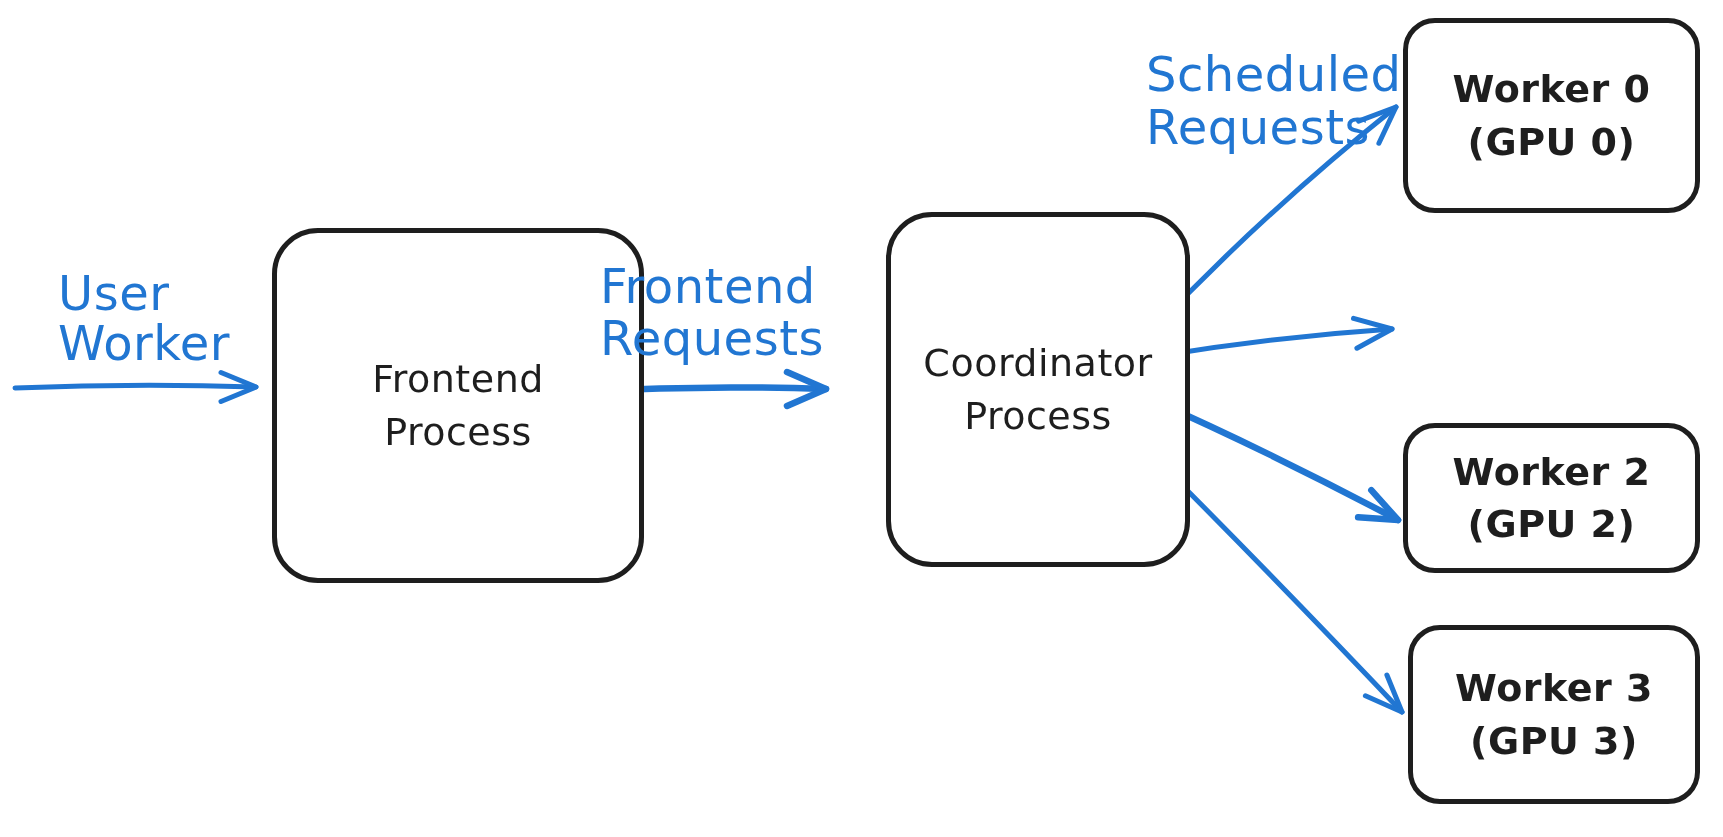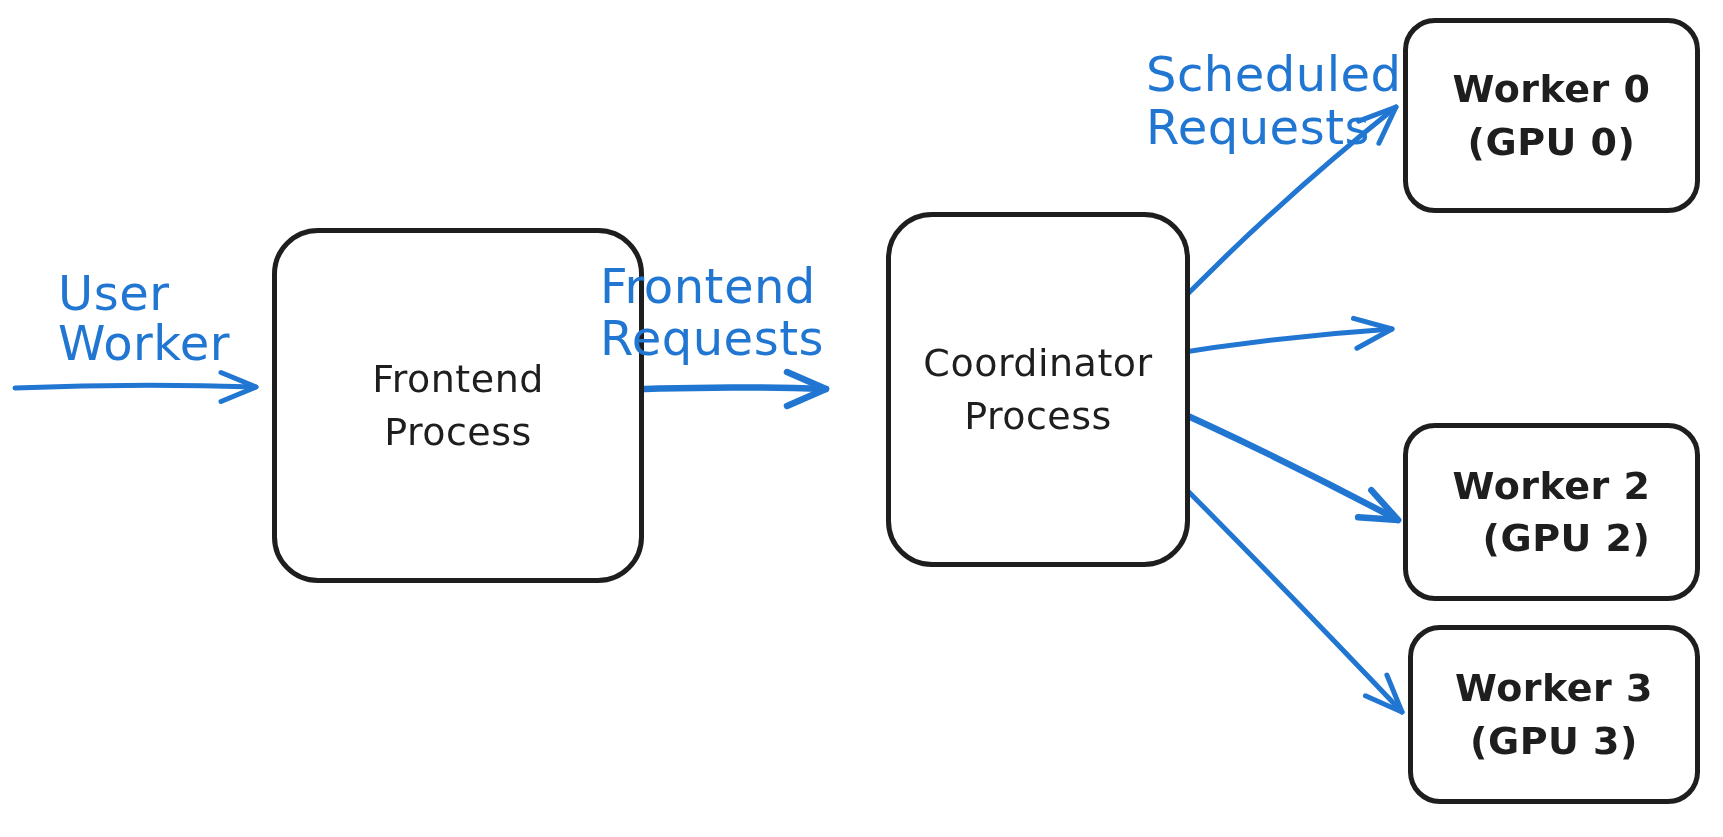--- a/index.html
+++ b/index.html
@@ -44,21 +44,21 @@
     letter-spacing: 0.5px;
   }
 
   .node.process { border-radius: 46px; }
   .node.worker  { border-radius: 32px; font-weight: bold; }
 
   #node-frontend    { left: 272px;  top: 228px; width: 372px; height: 355px; }
   #node-coordinator { left: 838px;  top: 212px; width: 304px; height: 355px; margin-left: 48px; }
   #node-worker0     { left: 1403px; top: 18px;  width: 297px; height: 195px; }
   #node-worker1     { left: 1403px; top: 222px; width: 297px; height: 188px; }
-  #node-worker2     { left: 1403px; top: 423px; width: 297px; height: 178px; text-align: right; }
+  #node-worker2     { left: 1403px; top: 423px; width: 297px; height: 150px; }
   #node-worker3     { left: 1408px; top: 625px; width: 292px; height: 179px; }
 
   .edge-label {
     position: absolute;
     color: var(--accent, #2176d2);
     font-size: 48px;
     white-space: pre-line;
     letter-spacing: 0.5px;
   }
 

